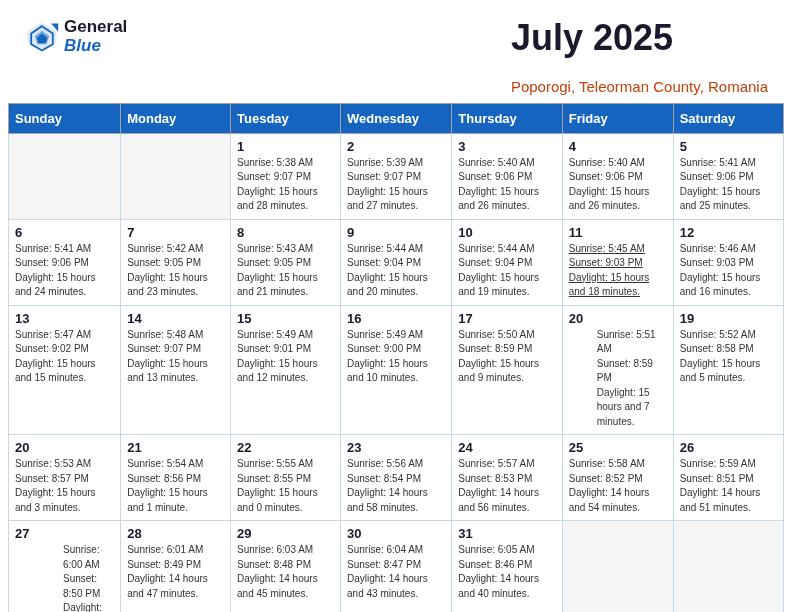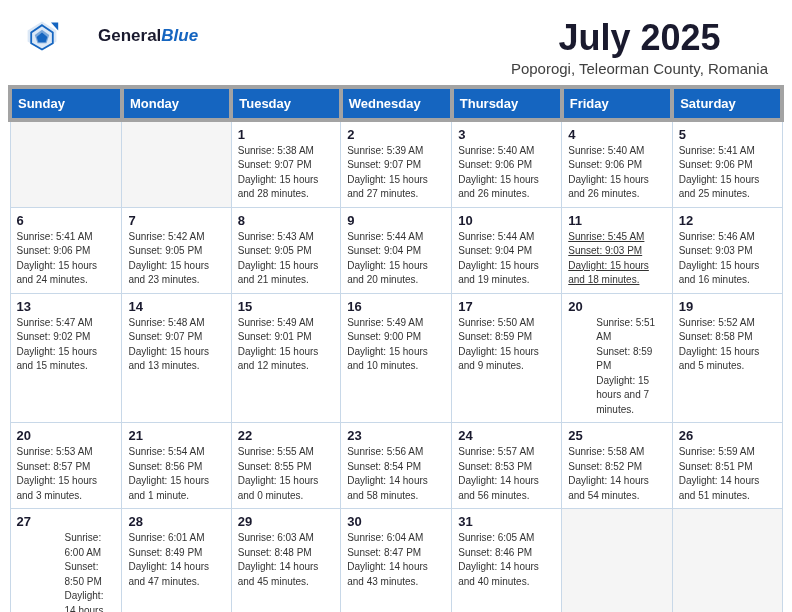--- a/index.html
+++ b/index.html
@@ -18,47 +18,47 @@
     .logo {
       display: flex;
       align-items: center;
       gap: 4px;
     }
     .logo-icon {
       width: 36px;
       height: 36px;
     }
     .title-block {
-      text-align: center;
+      text-align: left;
     }
     .month-title {
       font-size: 36px;
       font-weight: bold;
       color: #1a1a2e;
       line-height: 1.1;
     }
     .location-title {
       font-size: 15px;
-      color: #404040;
-      margin-top: 2px;
+      color: #c2410c;
+      margin-top: 20px;
     }
     .calendar {
       width: 100%;
       border-collapse: collapse;
       margin: 0;
       padding: 0 0px;
     }
     .calendar th {
       background: #1565c0;
       color: #fff;
       font-size: 13px;
       font-weight: bold;
       padding: 7px 6px;
       text-align: left;
-      border: 4px solid #a3a3a3;
+      border: 1px solid #a3a3a3;
     }
     .calendar td {
       border: 1px solid #c8d8e8;
       vertical-align: top;
       padding: 5px 6px;
       width: 113px;
       min-height: 80px;
       font-size: 10.5px;
       color: #222;
       background: #fff;
@@ -89,21 +89,21 @@
   <div class="logo">
     <svg class="logo-icon" viewBox="0 0 40 40">
       <polygon points="20,4 36,14 36,26 20,36 4,26 4,14" fill="#1565c0" opacity="0.15"></polygon>
       <polygon points="20,8 32,16 32,28 20,35 8,28 8,16" fill="none" stroke="#1565c0" stroke-width="2"></polygon>
       <polygon points="20,13 28,19 25,28 15,28 12,19" fill="#1565c0" opacity="0.5"></polygon>
       <polygon points="20,16 26,21 24,27 16,27 14,21" fill="#1565c0"></polygon>
 
       <polygon points="30,5 38,5 38,14" fill="#1565c0"></polygon>
     </svg>
     <div>
-      <div style="display:flex;line-height:1.1;margin-left:34px;">
+      <div style="display:flex;flex-direction:column;line-height:1.1;">
         <span style="font-size:17px;font-weight:bold;color:#1a1a2e;">General</span>
         <span style="font-size:17px;font-weight:bold;color:#1565c0;font-style:italic;">Blue</span>
       </div>
     </div>
   </div>
   <div class="title-block">
     <div class="month-title">July 2025</div>
     <div class="location-title">Poporogi, Teleorman County, Romania</div>
   </div>
 </div>

